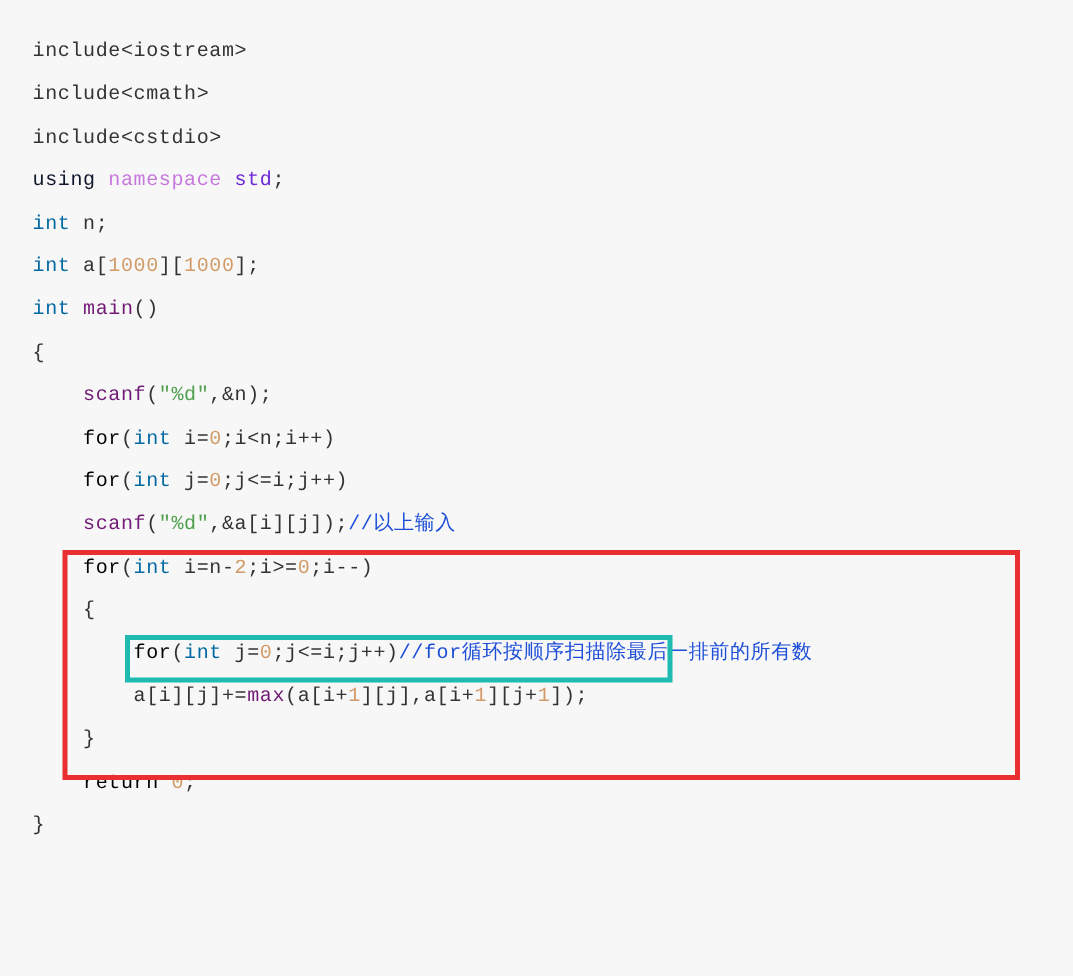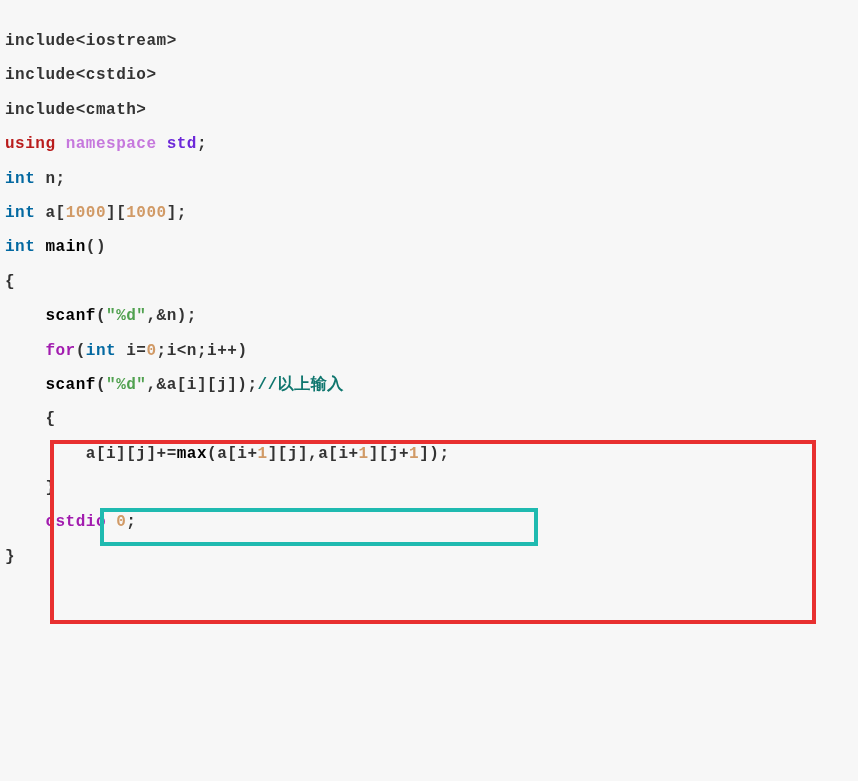--- a/index.html
+++ b/index.html
@@ -4,46 +4,45 @@
 <style>
   body {
     margin: 0;
     padding: 0;
     background: #f7f7f7;
     font-family: "Consolas", "Monaco", "Courier New", monospace;
     font-size: 16px;
   }
   .code-block {
     background: #f7f7f7;
-    padding: 24px 5px;
+    padding: 24px 26px;
     line-height: 2.15;
     color: #333;
     letter-spacing: 0.5px;
     position: relative;
     box-sizing: border-box;
     width: 858px;
     height: 781px;
-    font-weight: bold;
   }
   .line {
     white-space: pre;
     position: relative;
   }      
-  .kw-using { color: #b91c1c; } 
+  .kw-using { color: #0f172a; } 
   .kw-namespace { color: #c678dd; }
   .kw-type { color: #0369a1; }  
-  .kw-ctrl { color: #a21caf; }  
+  .kw-ctrl { color: #000000; }  
   .ident { color: #333; }
   .ident-blue { color: #6d28d9; } 
-  .func { color: #000000; }     
+  .func { color: #701a75; }     
   .num { color: #d19a66; text-align: center; }      
   .str { color: #50a14f; }      
   .punct { color: #333; }
   .angle { color: #333; }
-  .comment { color: #0f766e; }
+  .comment { color: #1d4ed8; }
 
   .red-box {
     position: absolute;
     border: 4px solid #e83030;
     pointer-events: none;
     box-sizing: border-box;
   }
   .teal-box {
     position: absolute;
     border: 4px solid #1fbab0;
@@ -51,51 +50,54 @@
     box-sizing: border-box;
   }
 </style>
 </head>
 <body>
 
 <div class="code-block">
 
 <div class="line"><span class="ident">include</span><span class="angle">&lt;iostream&gt;</span></div>
 
+<div class="line"><span class="ident">include</span><span class="angle">&lt;cmath&gt;</span></div>
+
 <div class="line"><span class="ident">include</span><span class="angle">&lt;cstdio&gt;</span></div>
-
-<div class="line"><span class="ident">include</span><span class="angle">&lt;cmath&gt;</span></div>
 
 <div class="line"><span class="kw-using">using</span><span> </span><span class="kw-namespace">namespace</span><span> </span><span class="ident-blue">std</span><span class="punct">;</span></div>
 
 <div class="line"><span class="kw-type">int</span><span class="ident"> n;</span></div>
 
 <div class="line"><span class="kw-type">int</span><span class="ident"> a[</span><span class="num">1000</span><span class="ident">][</span><span class="num">1000</span><span class="ident">];</span></div>
 
 <div class="line"><span class="kw-type">int</span><span> </span><span class="func">main</span><span class="punct">()</span></div>
 
 <div class="line"><span class="punct">{</span></div>
 
 <div class="line">    <span class="func">scanf</span><span class="punct">(</span><span class="str">"%d"</span><span class="ident">,&amp;n);</span></div>
 
 <div class="line">    <span class="kw-ctrl">for</span><span class="punct">(</span><span class="kw-type">int</span><span class="ident"> i=</span><span class="num">0</span><span class="ident">;i&lt;n;i++)</span></div>
 
+<div class="line">    <span class="kw-ctrl">for</span><span class="punct">(</span><span class="kw-type">int</span><span class="ident"> j=</span><span class="num">0</span><span class="ident">;j&lt;=i;j++)</span></div>
 
 <div class="line">    <span class="func">scanf</span><span class="punct">(</span><span class="str">"%d"</span><span class="ident">,&amp;a[i][j]);</span><span class="comment">//以上输入</span></div>
 
+<div class="line">    <span class="kw-ctrl">for</span><span class="punct">(</span><span class="kw-type">int</span><span class="ident"> i=n-</span><span class="num">2</span><span class="ident">;i&gt;=</span><span class="num">0</span><span class="ident">;i--)</span></div>
 
 <div class="line">    <span class="punct">{</span></div>
 
+<div class="line">        <span class="kw-ctrl">for</span><span class="punct">(</span><span class="kw-type">int</span><span class="ident"> j=</span><span class="num">0</span><span class="ident">;j&lt;=i;j++)</span><span class="comment">//for循环按顺序扫描除最后一排前的所有数</span></div>
 
 <div class="line">        <span class="ident">a[i][j]+=</span><span class="func">max</span><span class="ident">(a[i+</span><span class="num">1</span><span class="ident">][j],a[i+</span><span class="num">1</span><span class="ident">][j+</span><span class="num">1</span><span class="ident">]);</span></div>
 
 
 <div class="line">    <span class="punct">}</span></div>
 
 
-<div class="line">    <span class="kw-ctrl">cstdio</span><span> </span><span class="num">0</span><span class="punct">;</span></div>
+<div class="line">    <span class="kw-ctrl">return</span><span> </span><span class="num">0</span><span class="punct">;</span></div>
 
 <div class="line"><span class="punct">}</span></div>
 
 <div class="red-box" style="left:50px;top:440px;width:766px;height:184px;"></div>
 <div class="teal-box" style="left:100px;top:508px;width:438px;height:38px;"></div>
 
 </div>
 
 </body></html>

